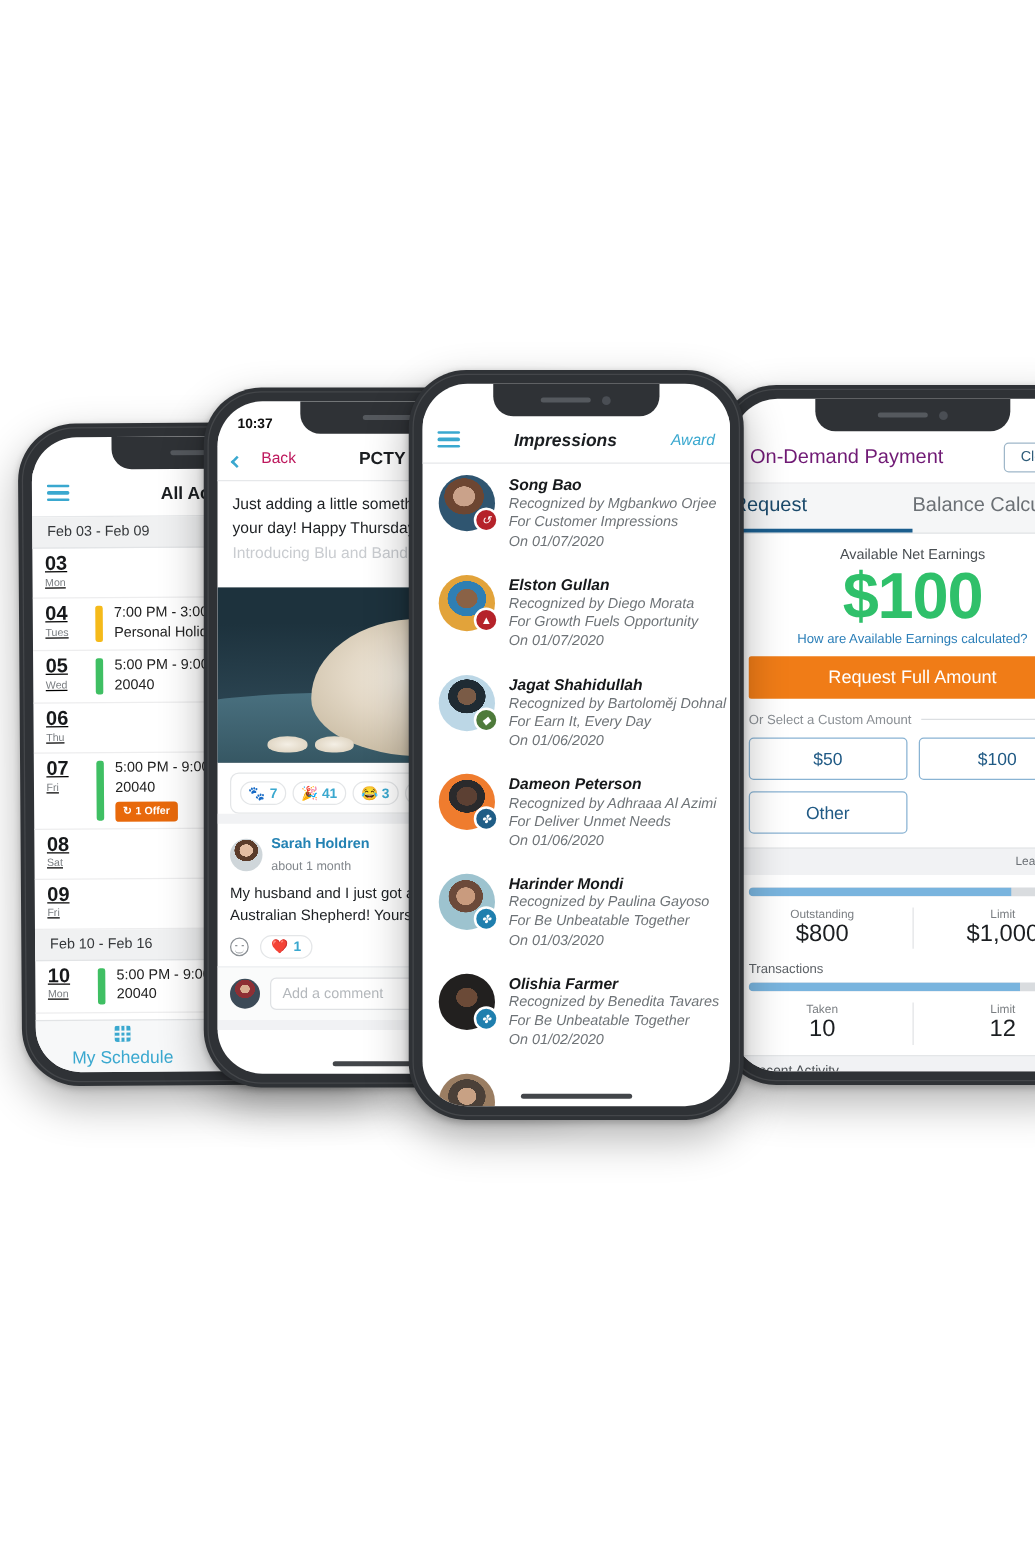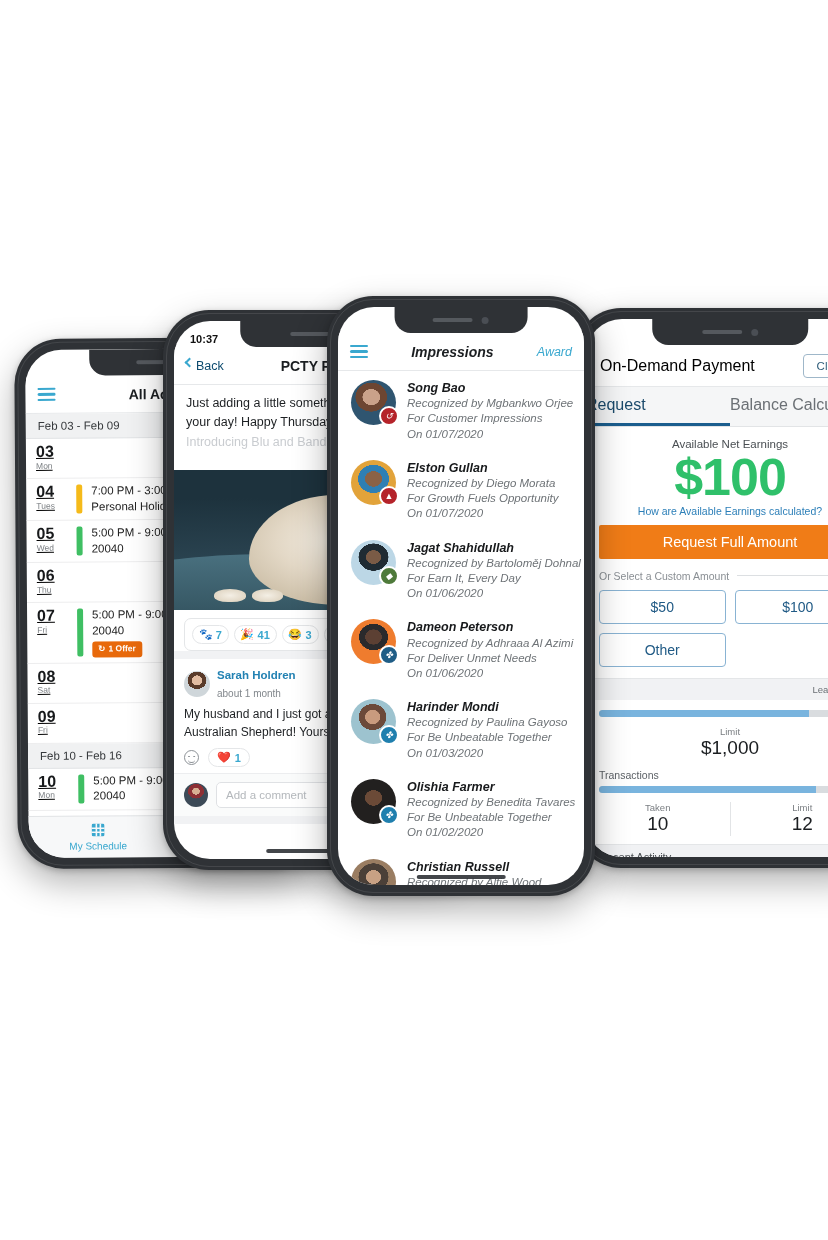--- a/index.html
+++ b/index.html
@@ -67,33 +67,33 @@
   .sbody{ font-size:11.5px; color:#222; line-height:1.35; white-space:nowrap; }
   .offer{
     display:inline-flex; align-items:center; gap:3px; margin-top:3px;
     background:#e8690b; color:#fff; font-size:8.5px; font-weight:700;
     padding:2px 6px; border-radius:3px;
   }
   .tabbar{
     position:absolute; left:0; right:0; bottom:0; height:42px; background:#f7f8f9;
     border-top:1px solid #e2e4e6; display:flex; align-items:center;
   }
-  .tabitem{ flex:1; text-align:center; font-size:10px; color:#8b9095; white-space:nowrap; }
+  .tabitem{ flex:1; text-align:center; font-size:14px; color:#8b9095; white-space:nowrap; }
   .tabitem.on{ color:#3aa8cf; }
   .tabitem .ti{ display:block; font-size:14px; line-height:16px; margin-bottom:1px; }
   .grid-ico{ display:inline-block; width:13px; height:13px; background:#3aa8cf;
     background-image:linear-gradient(#f7f8f9 0 0),linear-gradient(#f7f8f9 0 0),linear-gradient(#f7f8f9 0 0),linear-gradient(#f7f8f9 0 0);
     background-size:1.6px 13px,1.6px 13px,13px 1.6px,13px 1.6px;
     background-position:4px 0,8.4px 0,0 4px,0 8.4px; background-repeat:no-repeat; border-radius:2px; }
   .clock-ico{ display:inline-block; width:13px; height:13px; border:1.5px solid #8b9095; border-radius:50%; position:relative; }
   .clock-ico::before,.clock-ico::after{ content:""; position:absolute; background:#8b9095; left:4.5px; top:2.6px; width:1.3px; height:4px; }
   .clock-ico::after{ height:3px; top:5.4px; transform:rotate(-90deg); transform-origin:top left; }
 
   
-  .backlink{ display:flex; align-items:flex-start; gap:3px; font-size:12.5px; color:#0c4a6e; }
+  .backlink{ display:flex; align-items:flex-end; gap:16px; font-size:12.5px; color:#be185d; }
   .chev-l{ width:7px; height:7px; border-left:2px solid #3aa8cf; border-bottom:2px solid #3aa8cf; transform:rotate(45deg); }
   .post-txt{ padding:9px 12px 0; font-size:12.5px; color:#1d2023; line-height:1.45; white-space:nowrap; }
   .post-fade{ padding:4px 12px 0; font-size:12.5px; color:#c9ccd0; white-space:nowrap; }
   .seemore{ text-align:right; padding:1px 12px 6px; font-size:12px; color:#3aa8cf; }
   .photo{ height:140px; position:relative; background:#243843; overflow:hidden; }
   .couch{ position:absolute; inset:0; background:
       radial-gradient(120% 80% at 20% 100%, #3c5a68 0%, #2a4350 45%, #1d323d 100%); }
   .couch::after{ content:""; position:absolute; left:-10%; bottom:-6%; width:120%; height:46%;
       background:linear-gradient(#49707f,#33535f); border-radius:40% 40% 0 0 / 22% 22% 0 0; }
   .dog{ position:absolute; right:16%; bottom:4%; width:58%; height:78%;
@@ -138,21 +138,21 @@
   .imp-av .ring{ width:45px; height:45px; border-radius:50%; overflow:hidden; position:relative; }
   .badge{ position:absolute; right:-3px; bottom:-1px; width:20px; height:20px; border-radius:50%;
       border:2px solid #fff; display:flex; align-items:center; justify-content:center; font-size:9px; color:#fff; }
   .imp-txt{ min-width:0; }
   .imp-name{ font-size:12.5px; font-weight:700; color:#17191b; line-height:1.3; white-space:nowrap; }
   .imp-line{ font-size:11.5px; color:#6e7377; line-height:1.32; white-space:nowrap; }
 
   
   .pay-head{ height:42px; display:flex; align-items:center; justify-content:space-between;
       padding:0 14px; border-bottom:1px solid #e6e8ea; }
-  .pay-title{ font-size:16px; color:#000000; white-space:nowrap; }
+  .pay-title{ font-size:16px; color:#701a75; white-space:nowrap; }
   .closebtn{ border:1px solid #9fb7c9; border-radius:4px; padding:5px 13px; font-size:11.5px; color:#2e5c79; background:#fff; }
   .pay-tabs{ display:flex; background:#f5f6f7; border-bottom:1px solid #e2e4e6; }
   .pay-tab{ flex:1; text-align:left; font-size:16px; color:#6b7075; padding:9px 0; white-space:nowrap; }
   .pay-tab.on{ color:#1b4a6b; border-bottom:3px solid #1b5e8e; }
   .net-lbl{ text-align:center; font-size:11.5px; color:#4a4f53; padding-top:11px; }
   .net-amt{ text-align:center; font-size:52px; font-weight:700; color:#2fc06a; line-height:1.05; letter-spacing:-1px; }
   .net-link{ text-align:center; font-size:10.5px; color:#2c7fb8; padding-bottom:8px; }
   .req-btn{ margin:0 13px; background:#f07c17; color:#fff; text-align:center;
       font-size:14.5px; padding:9px 0; border-radius:2px; white-space:nowrap; }
   .or-row{ display:flex; align-items:center; gap:8px; padding:11px 13px 8px; }
@@ -437,20 +437,24 @@
         <span>Learn More</span>
       </div>
 
       <div class="meter-wrap">
         <div class="meter">
           <div class="fill" id="bal-fill" style="width: 80%;"></div>
         </div>
       </div>
       <div class="pairs">
         <div class="pair">
+          <div class="l">Outstanding</div>
+          <div class="v">$800</div>
+        </div>
+        <div class="pair">
           <div class="l">Limit</div>
           <div class="v">$1,000</div>
         </div>
       </div>
 
       <div class="sec-lbl">Transactions</div>
       <div class="meter-wrap" style="padding-top:5px">
         <div class="meter">
           <div class="fill" id="tx-fill" style="width: 83%;"></div>
         </div>
@@ -558,23 +562,19 @@
               <div class="imp-line">Recognized by Benedita Tavares</div>
               <div class="imp-line">For Be Unbeatable Together</div>
               <div class="imp-line">On 01/02/2020</div>
             </div>
           </div>
           <div class="imp">
             <div class="imp-av">
               <div class="ring ph7"></div>
               <div class="badge" style="background:#1f7fae">✤</div>
             </div>
-            <div class="imp-txt">
-              <div class="imp-name">Christian Russell</div>
-              <div class="imp-line">Recognized by Alfie Wood</div>
-            </div>
           </div>
         </div>
       <div class="homebar"></div>
     </div>
   </div>
 
 </div>
 
 </body></html>

